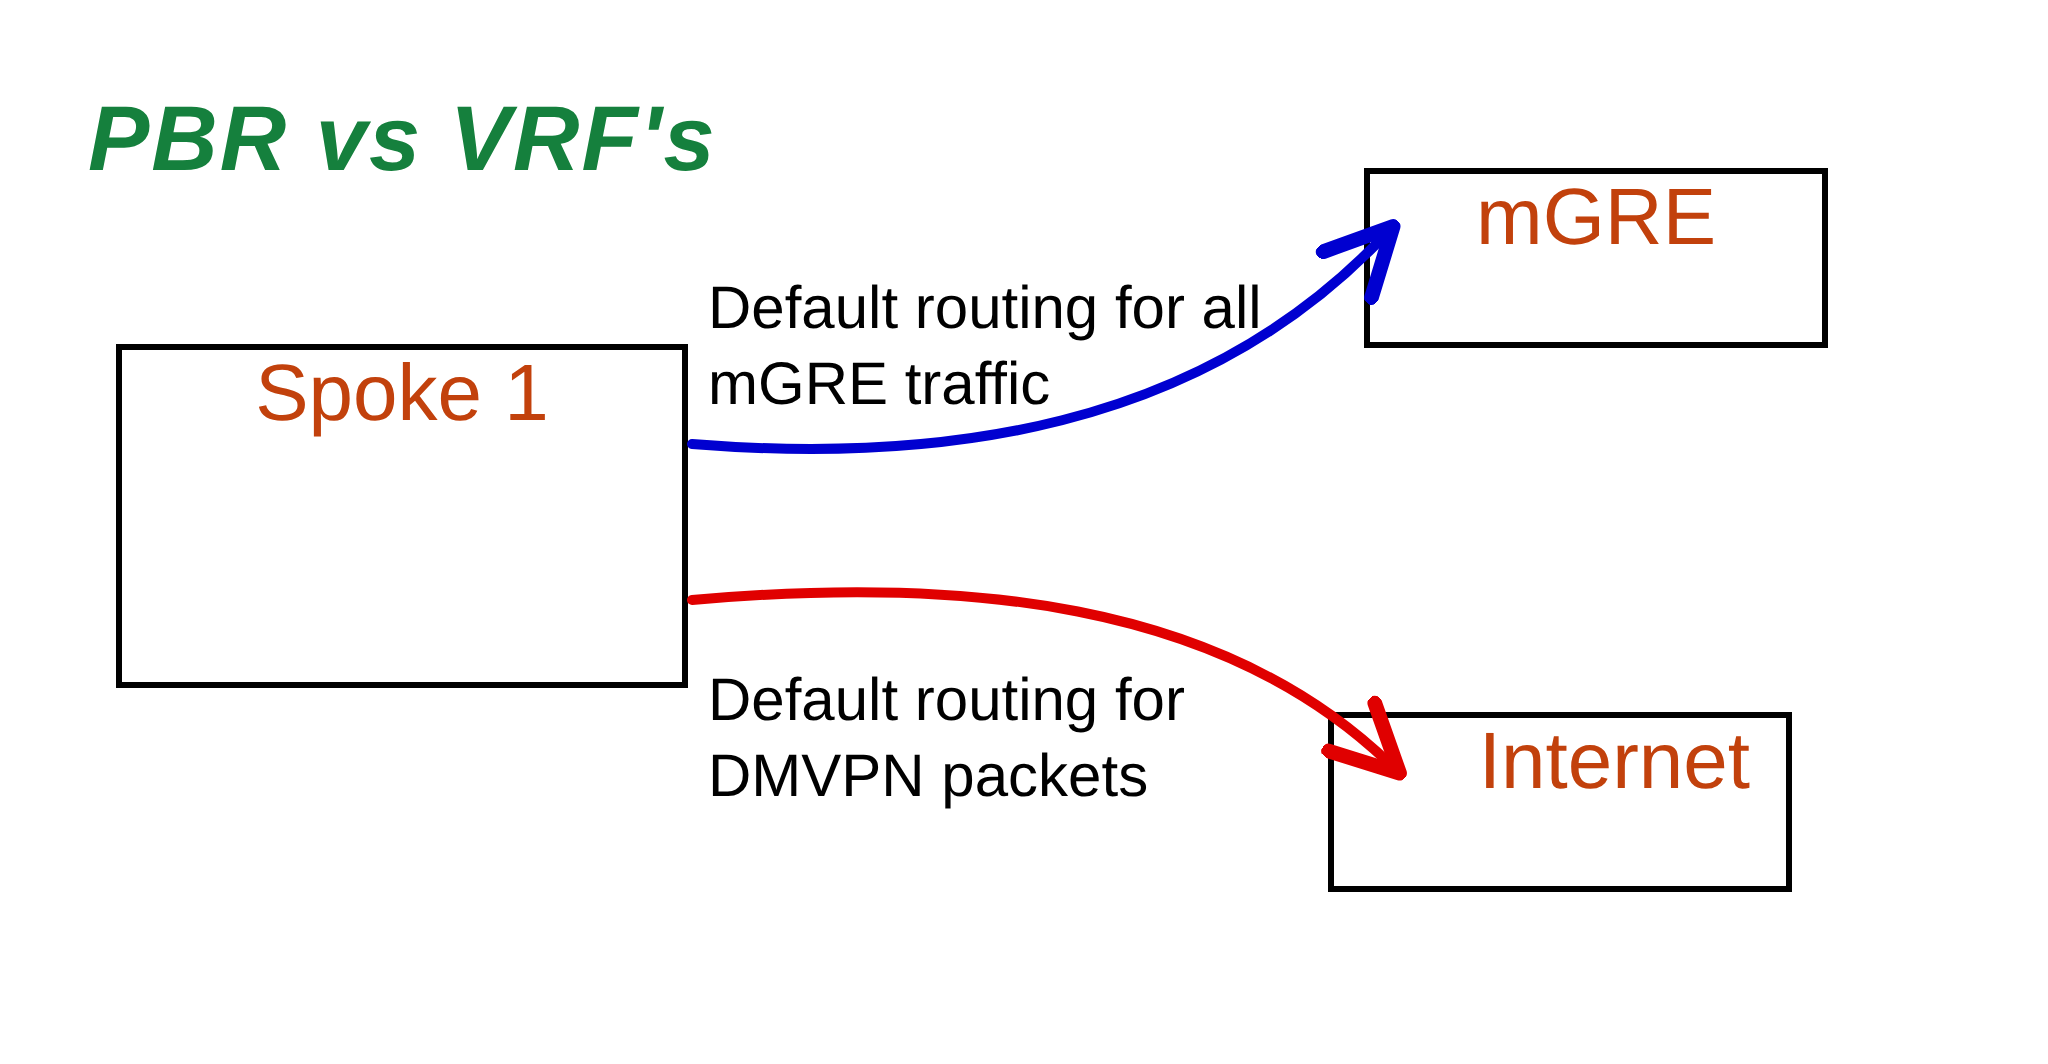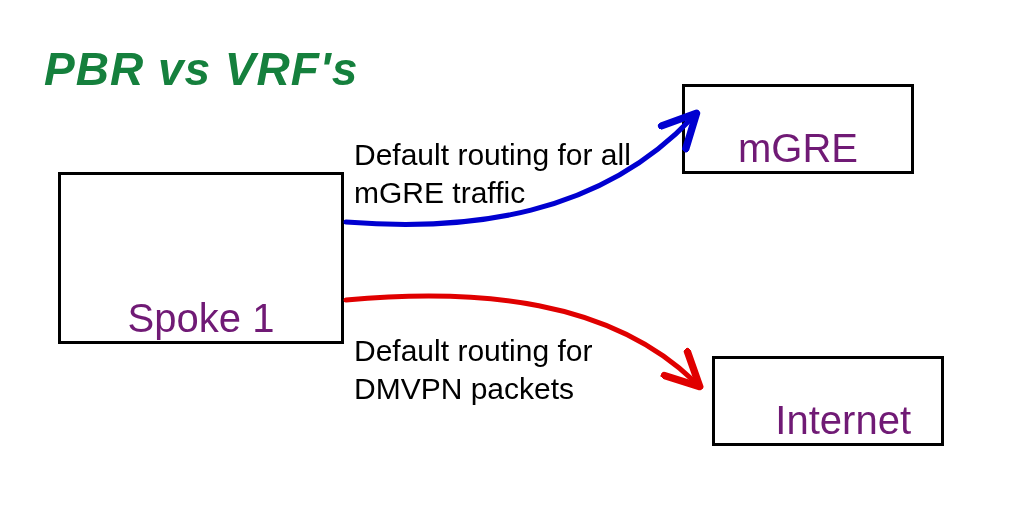--- a/index.html
+++ b/index.html
@@ -19,45 +19,45 @@
     font-weight: 800;
     font-style: italic;
     color: #15803d;
     letter-spacing: 1px;
   }
   .box {
     position: absolute;
     border: 3px solid #000;
     background: #fff;
     display: flex;
-    align-items: flex-end;
+    align-items: flex-start;
     justify-content: center;
     font-size: 40px;
-    color: #701a75;
+    color: #c2410c;
     box-sizing: border-box;
   }
   .spoke {
     left: 58px;
     top: 172px;
     width: 286px;
     height: 172px;
   }
   .mgre {
     left: 682px;
     top: 84px;
     width: 232px;
     height: 90px;
   }
   .internet {
-    left: 712px;
+    left: 664px;
     top: 356px;
     width: 232px;
     height: 90px;
     justify-content: flex-end;
-    padding-right: 30px;
+    padding-right: 18px;
   }
   .label {
     position: absolute;
     font-size: 30px;
     color: #000;
     line-height: 1.25;
     white-space: pre;
   }
   .label-top {
     left: 354px;

